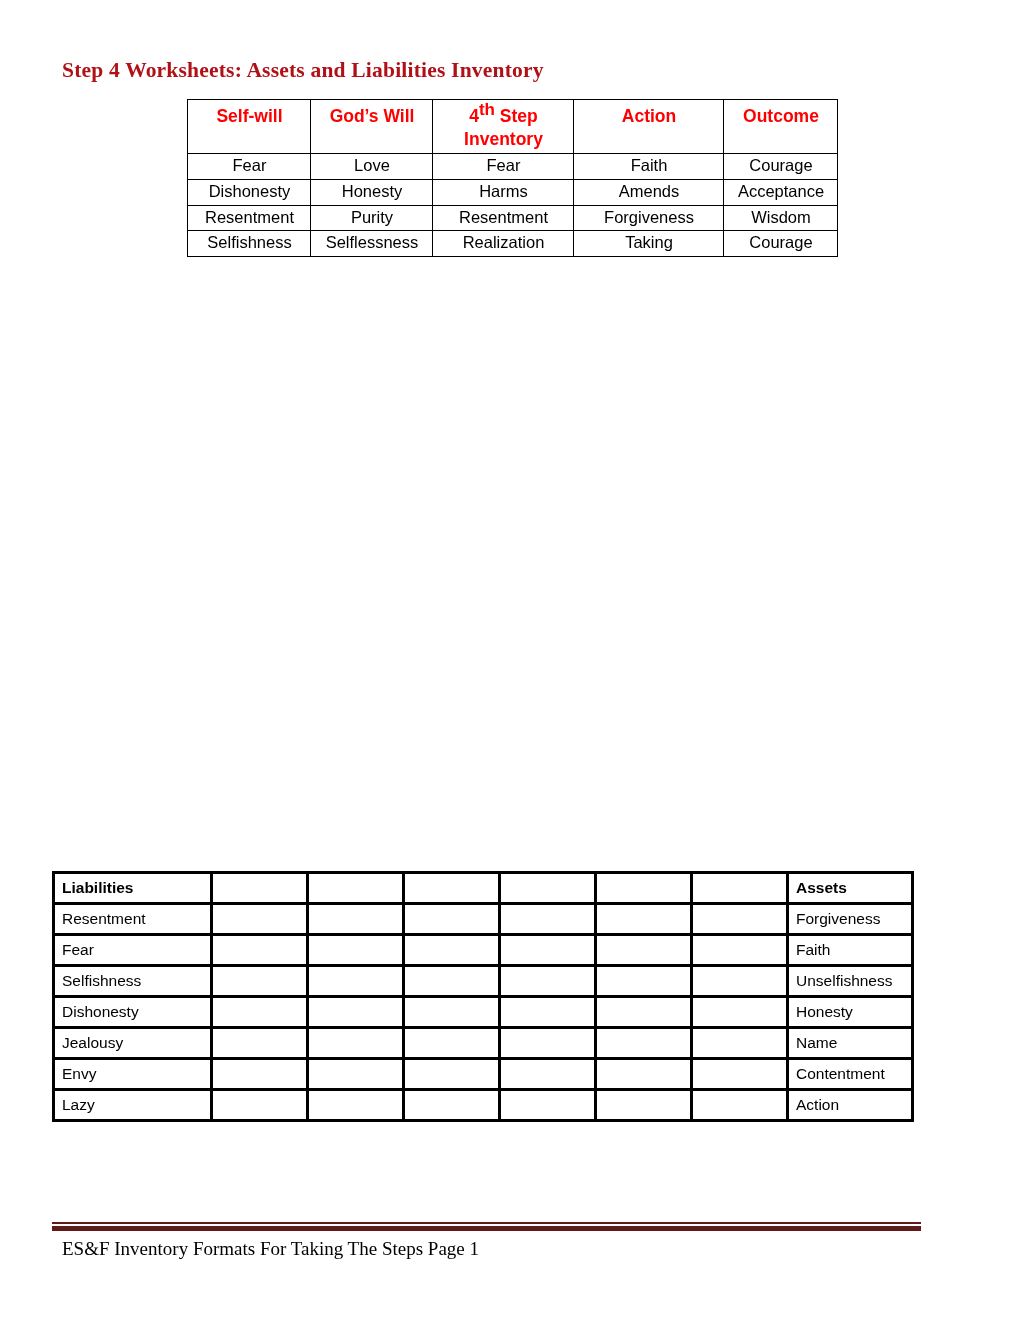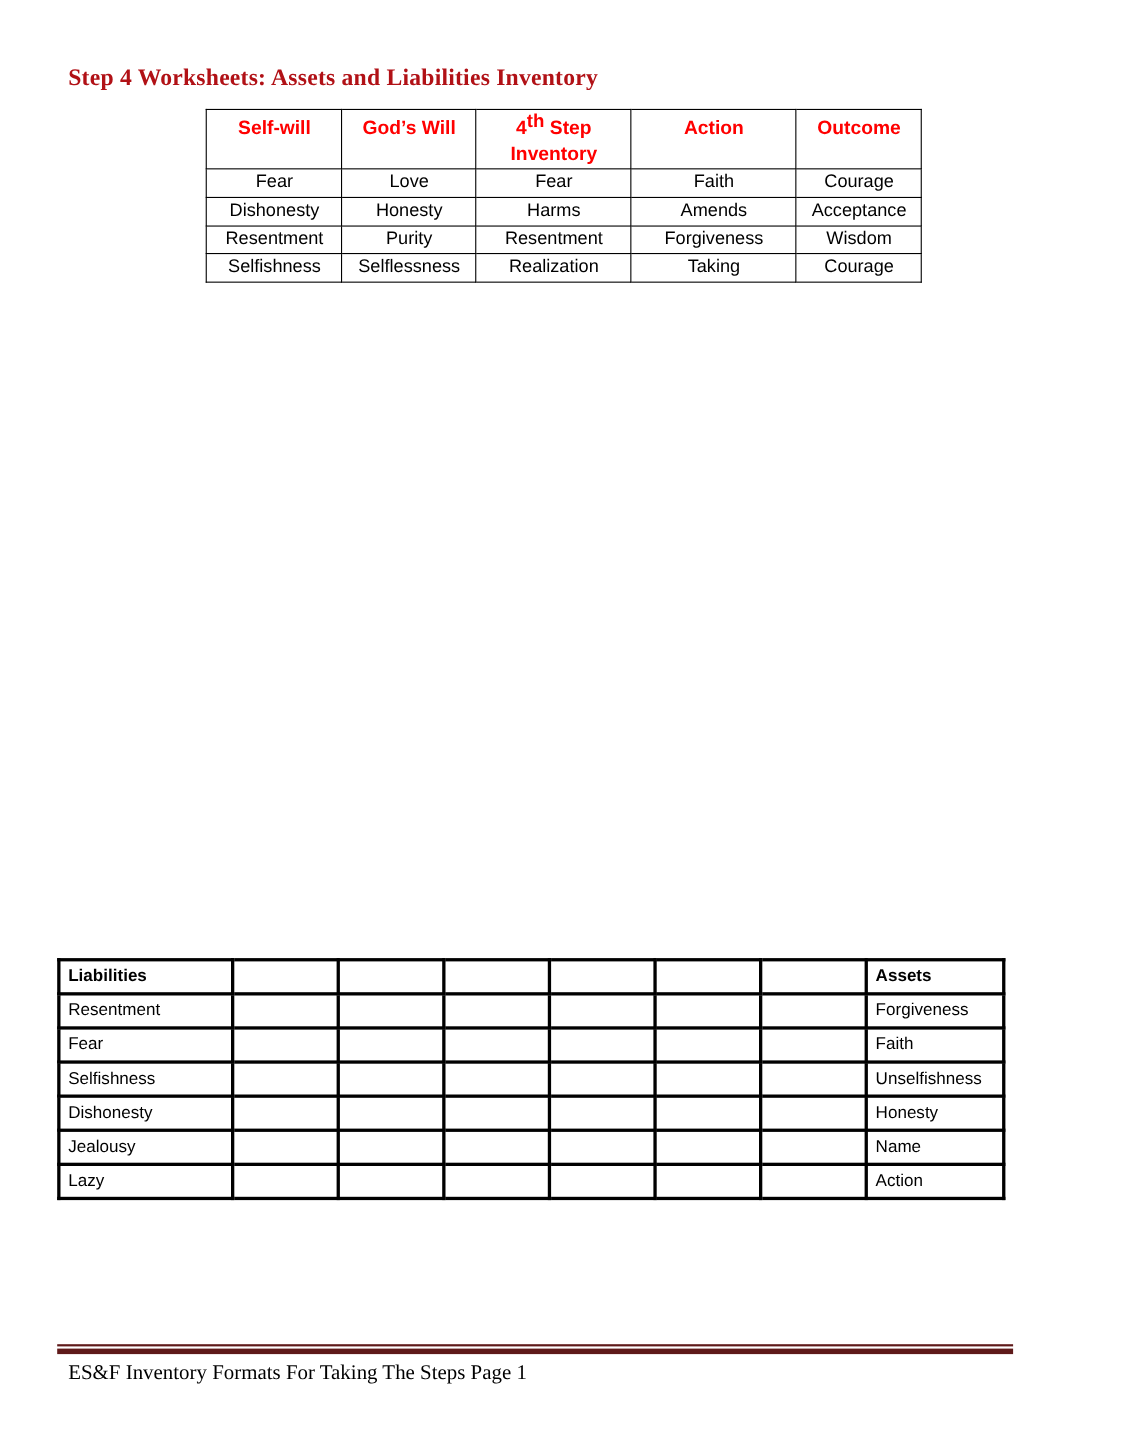--- a/index.html
+++ b/index.html
@@ -262,20 +262,30 @@
           <td>Jealousy</td>
           <td></td>
           <td></td>
           <td></td>
           <td></td>
           <td></td>
           <td></td>
           <td>Name</td>
         </tr>
         <tr>
+          <td>Envy</td>
+          <td></td>
+          <td></td>
+          <td></td>
+          <td></td>
+          <td></td>
+          <td></td>
+          <td>Contentment</td>
+        </tr>
+        <tr>
           <td>Lazy</td>
           <td></td>
           <td></td>
           <td></td>
           <td></td>
           <td></td>
           <td></td>
           <td>Action</td>
         </tr>
       </tbody>

